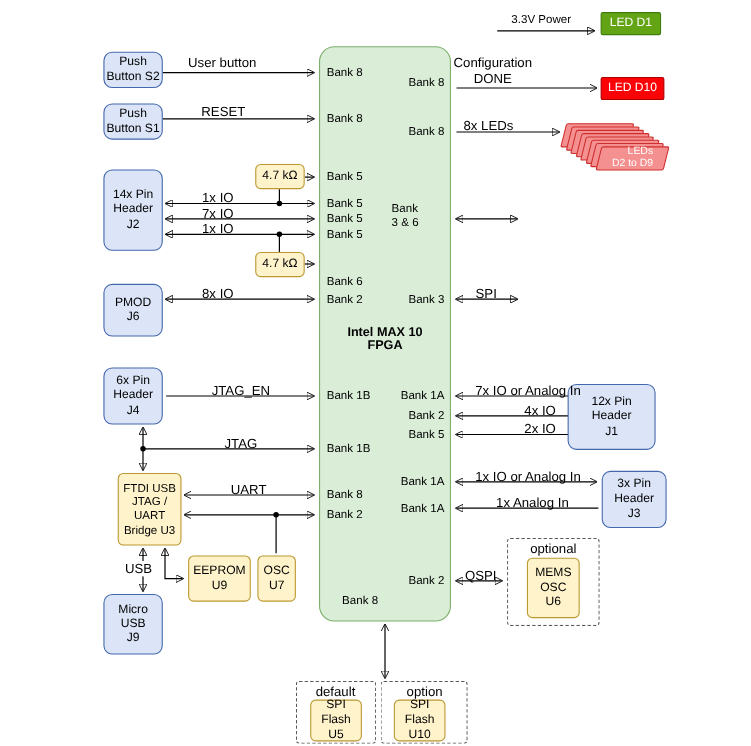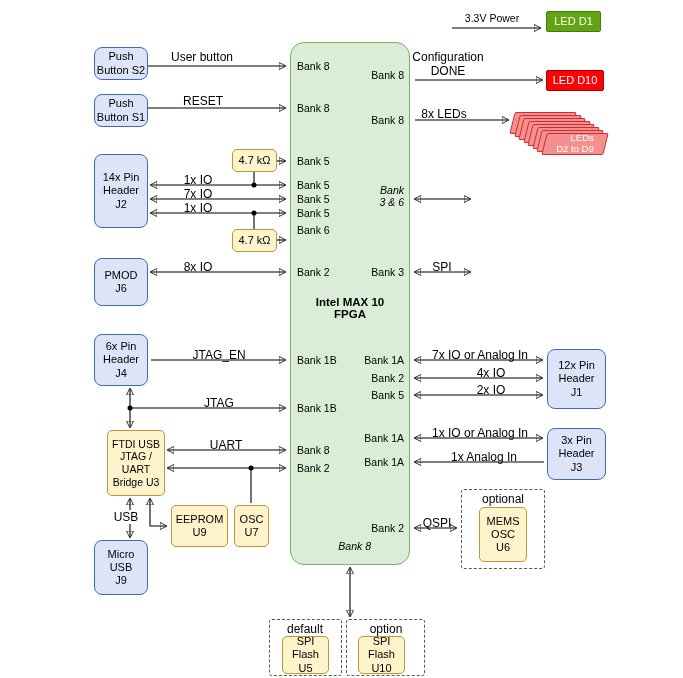--- a/index.html
+++ b/index.html
@@ -12,21 +12,21 @@
   .blk { position:absolute; z-index:2; display:flex; align-items:center; justify-content:center;
          text-align:center; white-space:pre-line; font-size:11px; line-height:1.2; }
   .blue   { background:#dbe5f7; border:1px solid #4468ad; border-radius:8px; }
   .yellow { background:#fff3cc; border:1px solid #bb9830; border-radius:5px; }
   .fpga   { background:#d9edd7; border:1px solid #7dae6b; border-radius:14px; }
   .ledg   { background:#63a414; border:1px solid #3f7d0d; color:#fff; border-radius:2px; }
   .ledr   { background:#fb0207; border:1px solid #a90000; color:#fff; border-radius:2px; }
   .dashed { position:absolute; z-index:1; border:1px dashed #595959; border-radius:3px; background:#fff; }
   .port { position:absolute; z-index:2; font-size:10.5px; line-height:1.15; white-space:pre-line; }
   .pr   { text-align:right; }
-  .pc   { text-align:right;font-style:italic; }
+  .pc   { text-align:left; }
   .lbl  { position:absolute; z-index:2; font-size:12px; line-height:1.2; white-space:pre-line;
           transform:translateX(-50%); text-align:center; }
   .lbl.bg { background:#fff; padding:0 2px; z-index:3; }
   .fpga-name { position:absolute; z-index:2; font-weight:bold; font-size:11.5px;
                text-align:center; white-space:pre-line; }
   .led { position:absolute; z-index:2; width:62px; height:22px; background:#f4908f;
          border:1px solid #cd2f2f; border-radius:2px; transform:skewX(-14deg); }
   .led-label { position:absolute; z-index:3; width:62px; height:22px; color:#fff; font-size:9.5px;
                line-height:1.15; display:flex; align-items:center; justify-content:center;
                text-align:right; white-space:pre-line; }
@@ -90,21 +90,21 @@
   <div class="blk fpga" style="left:290px;top:42px;width:120px;height:523px"></div>
   <div class="fpga-name" style="left:295px;top:296px;width:110px">Intel MAX 10
 FPGA</div>
 
   <div class="port" style="left:297px;top:60px">Bank 8</div>
   <div class="port" style="left:297px;top:102px">Bank 8</div>
   <div class="port" style="left:297px;top:155px">Bank 5</div>
   <div class="port" style="left:297px;top:179px">Bank 5</div>
   <div class="port" style="left:297px;top:193px">Bank 5</div>
   <div class="port" style="left:297px;top:207px">Bank 5</div>
-  <div class="port" style="left:297px;top:224px">Bank 6</div>
+  <div class="port" style="left:297px;top:250px">Bank 6</div>
   <div class="port" style="left:297px;top:266px">Bank 2</div>
   <div class="port" style="left:297px;top:354px">Bank 1B</div>
   <div class="port" style="left:297px;top:402px">Bank 1B</div>
   <div class="port" style="left:297px;top:444px">Bank 8</div>
   <div class="port" style="left:297px;top:462px">Bank 2</div>
 
   <div class="port pr" style="left:342px;top:69px;width:62px">Bank 8</div>
   <div class="port pr" style="left:342px;top:114px;width:62px">Bank 8</div>
   <div class="port pc" style="left:356px;top:184px;width:48px">Bank
 3 &amp; 6</div>
@@ -138,21 +138,21 @@
 J9</div>
   <div class="blk yellow" style="left:232px;top:149px;width:45px;height:23px">4.7 kΩ</div>
   <div class="blk yellow" style="left:232px;top:229px;width:45px;height:23px">4.7 kΩ</div>
   <div class="blk yellow" style="left:171px;top:505px;width:57px;height:42px">EEPROM
 U9</div>
   <div class="blk yellow" style="left:234px;top:505px;width:35px;height:42px">OSC
 U7</div>
 
   <div class="blk ledg" style="left:546px;top:11px;width:55px;height:21px">LED D1</div>
   <div class="blk ledr" style="left:546px;top:70px;width:58px;height:21px">LED D10</div>
-  <div class="blk blue" style="left:547px;top:349px;width:59px;height:60px">12x Pin
+  <div class="blk blue" style="left:516px;top:349px;width:80px;height:60px">12x Pin
 Header
 J1</div>
   <div class="blk blue" style="left:547px;top:428px;width:59px;height:52px">3x Pin
 Header
 J3</div>
   <div class="blk yellow" style="left:479px;top:507px;width:48px;height:55px">MEMS
 OSC
 U6</div>
 
   <div>

